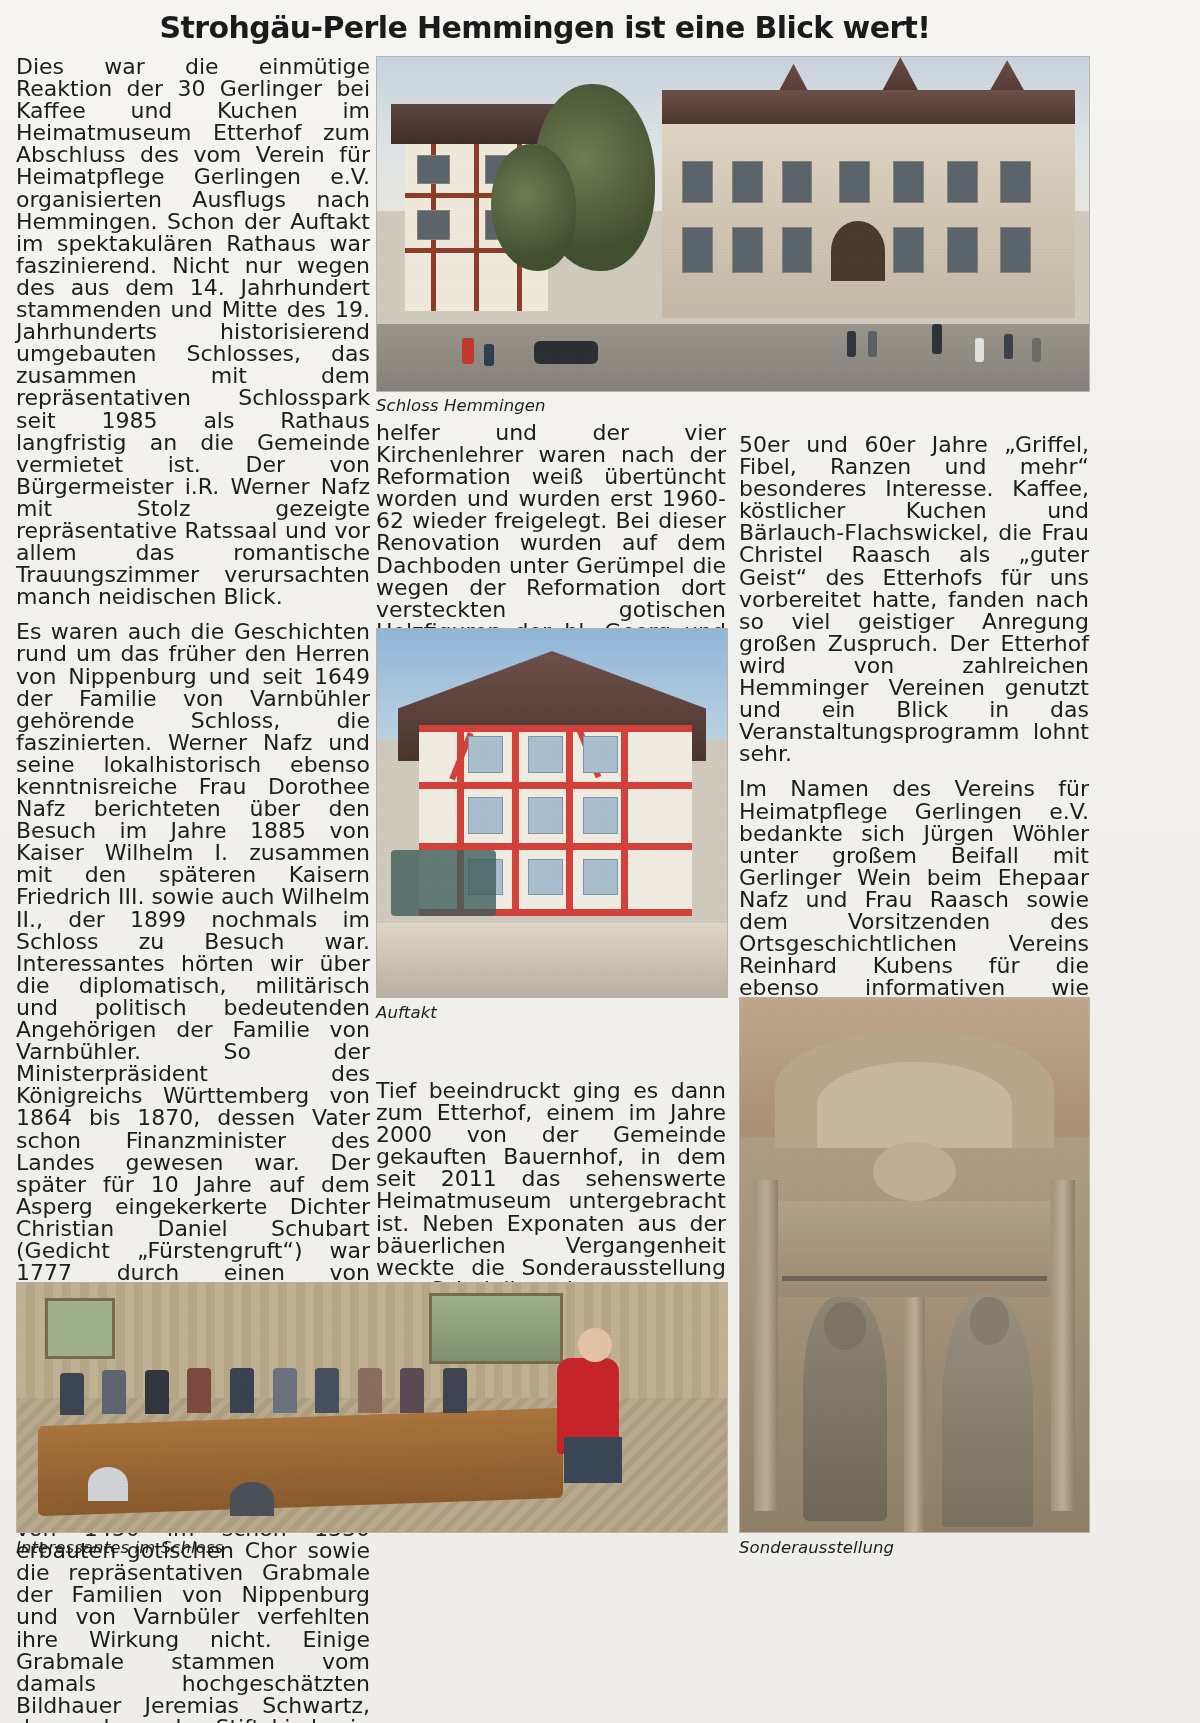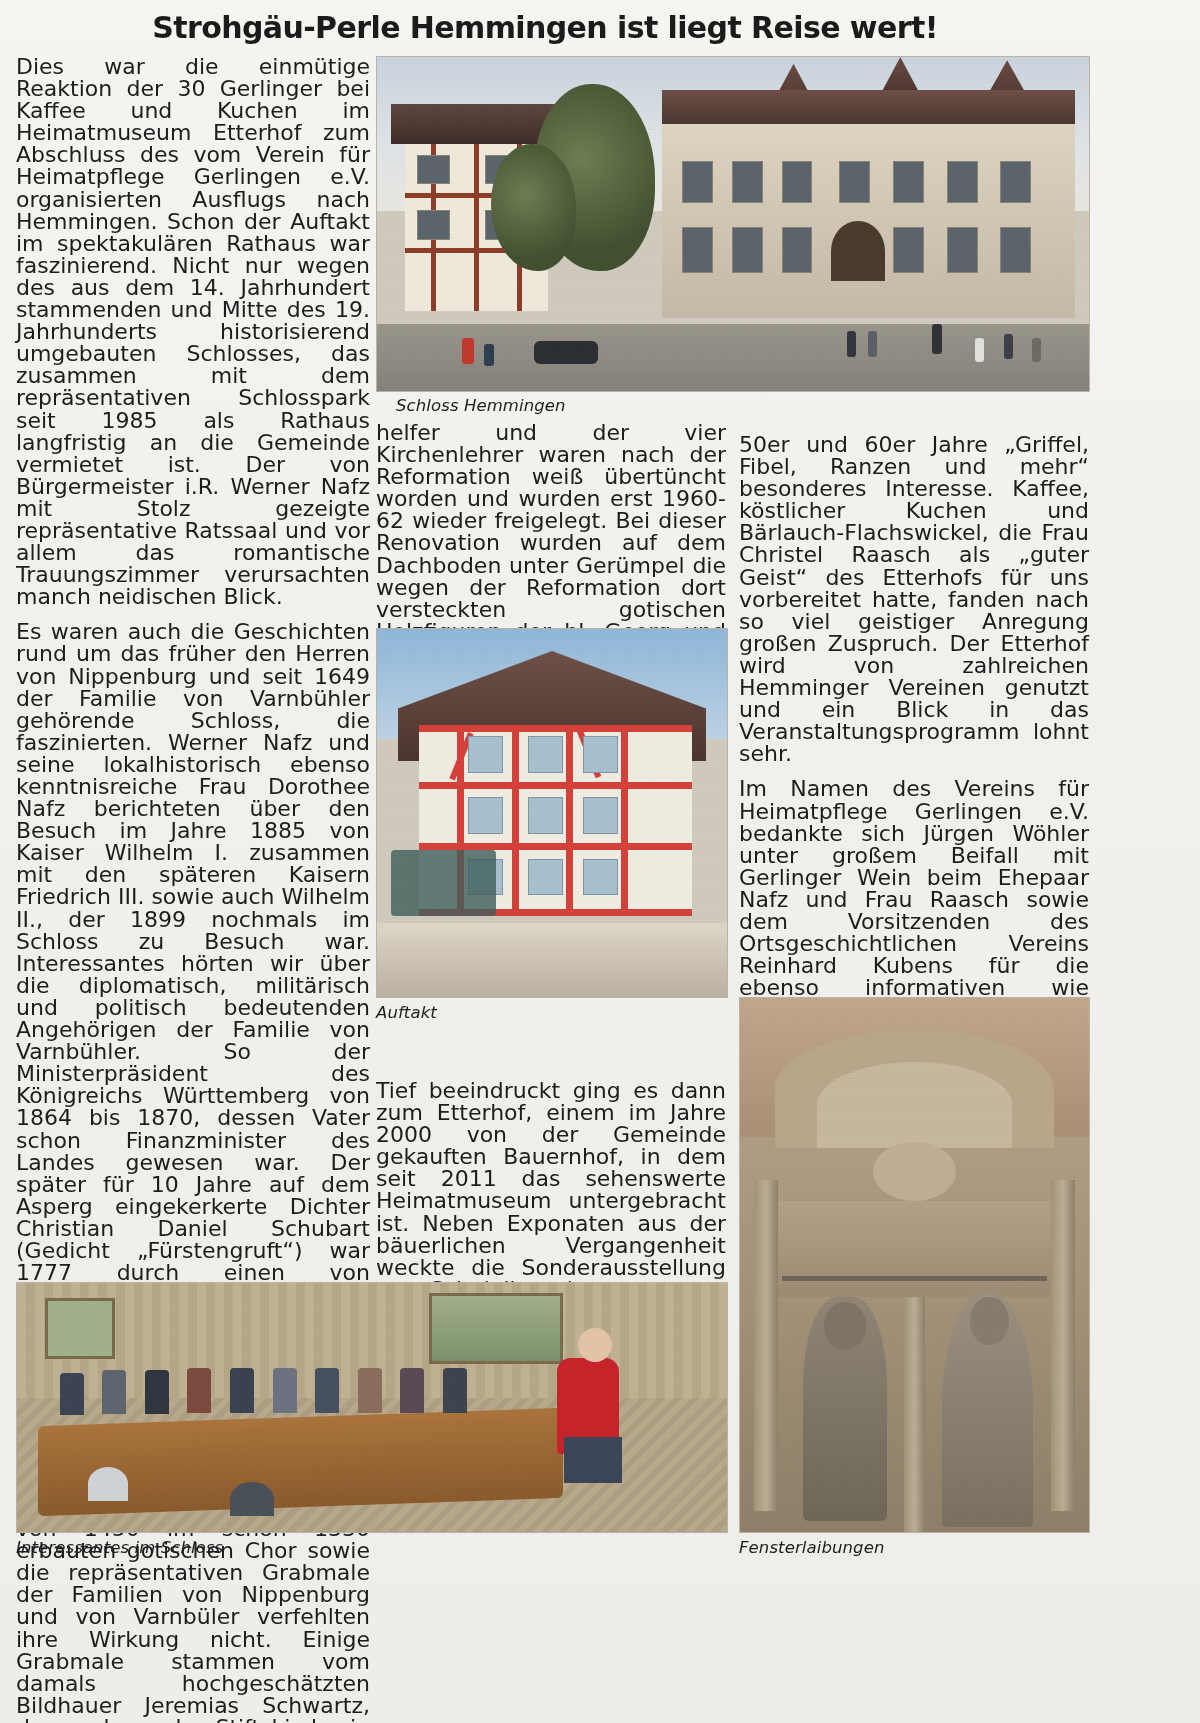--- a/index.html
+++ b/index.html
@@ -75,21 +75,21 @@
 
   
   #photo-schloss { left: 376px; top: 56px; width: 712px; height: 334px; }
   
   #photo-etterhof { left: 376px; top: 628px; width: 350px; height: 368px; }
   
   #photo-sitzungssaal { left: 16px; top: 1282px; width: 710px; height: 249px; }
   
   #photo-laurentiuskirche { left: 739px; top: 997px; width: 349px; height: 534px; }
 
-  #cap-schloss { left: 396px; top: 396px; }
+  #cap-schloss { left: 376px; top: 396px; }
   #cap-etterhof { left: 376px; top: 1003px; }
   #cap-sitzungssaal { left: 16px; top: 1538px; }
   #cap-laurentiuskirche { left: 739px; top: 1538px; }
 
   
   .ph-inner { position: absolute; inset: 0; }
 
   
   .sky-a { position:absolute; left:0; top:0; right:0; height:46%;
            background: linear-gradient(180deg,#c9d3dd 0%, #dfe4e6 60%, #e8e6df 100%); }
@@ -134,21 +134,21 @@
            background-image:
              repeating-linear-gradient(0deg, rgba(0,0,0,.05) 0 1px, transparent 1px 3px),
              repeating-linear-gradient(90deg, rgba(255,255,255,.04) 0 1px, transparent 1px 3px);
            pointer-events:none; }
 </style>
 </head>
 <body>
 
 <div class="page">
 
-  <div class="headline">Strohgäu-Perle Hemmingen ist liegt Reise wert!</div>
+  <div class="headline">Strohgäu-Perle Hemmingen ist eine Blick wert!</div>
 
   <div class="col col1">
     <p>Dies war die einmütige Reaktion der 30 Gerlinger bei Kaffee und Kuchen im Heimatmuseum Etterhof zum Abschluss des vom Verein für Heimatpflege Gerlingen e.V. organisierten Ausflugs nach Hemmingen. Schon der Auftakt im spektakulären Rathaus war faszinierend. Nicht nur wegen des aus dem 14. Jahrhundert stammenden und Mitte des 19. Jahrhunderts historisierend umgebauten Schlosses, das zusammen mit dem repräsentativen Schlosspark seit 1985 als Rathaus langfristig an die Gemeinde vermietet ist. Der von Bürgermeister i.R. Werner Nafz mit Stolz gezeigte repräsentative Ratssaal und vor allem das romantische Trauungszimmer verursachten manch neidischen Blick.</p>
     <p>Es waren auch die Geschichten rund um das früher den Herren von Nippenburg und seit 1649 der Familie von Varnbühler gehörende Schloss, die faszinierten. Werner Nafz und seine lokalhistorisch ebenso kenntnisreiche Frau Dorothee Nafz berichteten über den Besuch im Jahre 1885 von Kaiser Wilhelm I. zusammen mit den späteren Kaisern Friedrich III. sowie auch Wilhelm II., der 1899 nochmals im Schloss zu Besuch war. Interessantes hörten wir über die diplomatisch, militärisch und politisch bedeutenden Angehörigen der Familie von Varnbühler. So der Ministerpräsident des Königreichs Württemberg von 1864 bis 1870, dessen Vater schon Finanzminister des Landes gewesen war. Der später für 10 Jahre auf dem Asperg eingekerkerte Dichter Christian Daniel Schubart (Gedicht „Fürstengruft“) war 1777 durch einen von Varnbühler verhaftet worden.</p>
     <p>Vom Schloss ging es unter sachkundiger Führung des Ehepaars Nafz in die evangelische Laurentiuskirche mit dem rund 1000 Jahre alten massiven Kirchturm. Das wunderschöne Renaissance-Portal aus der Zeit um 1600, die originalen Ausmalungen von 1450 im schon 1330 erbauten gotischen Chor sowie die repräsentativen Grabmale der Familien von Nippenburg und von Varnbüler verfehlten ihre Wirkung nicht. Einige Grabmale stammen vom damals hochgeschätzten Bildhauer Jeremias Schwartz, der auch an der Stiftskirche in Leonberg gewirkt hat. Die an den Wänden und Fensterlaibungen des Chors sichtbaren gotischen Fresken u.a. mit der sterbenden Maria, Heiligenbildern sowie Szenen des Jüngsten Gerichts, der 14 Not-</p>
   </div>
 
   <div class="col col2a">
     <p>helfer und der vier Kirchenlehrer waren nach der Reformation weiß übertüncht worden und wurden erst 1960-62 wieder freigelegt. Bei dieser Renovation wurden auf dem Dachboden unter Gerümpel die wegen der Reformation dort versteckten gotischen Holzfiguren der hl. Georg und Laurentius entdeckt.</p>
   </div>
@@ -302,15 +302,15 @@
 
       <div class="lk-fig" style="left:18%;top:56%;width:24%;height:42%;"></div>
       <div style="position:absolute;left:24%;top:57%;width:12%;height:9%;background:#7e7464;border-radius:50%;"></div>
 
       <div class="lk-fig" style="left:58%;top:55%;width:26%;height:44%;background:linear-gradient(180deg,#9a9080,#79705f);border-radius:48% 48% 4px 4px;"></div>
       <div style="position:absolute;left:66%;top:56%;width:11%;height:9%;background:#867c6b;border-radius:50%;"></div>
       <div style="position:absolute;left:12%;top:52%;width:76%;height:5px;background:#6f6657;"></div>
       <div class="noise"></div>
     </div>
   </div>
-  <div class="caption" id="cap-laurentiuskirche">Fensterlaibungen</div>
+  <div class="caption" id="cap-laurentiuskirche">Sonderausstellung</div>
 
 </div>
 
 </body></html>

